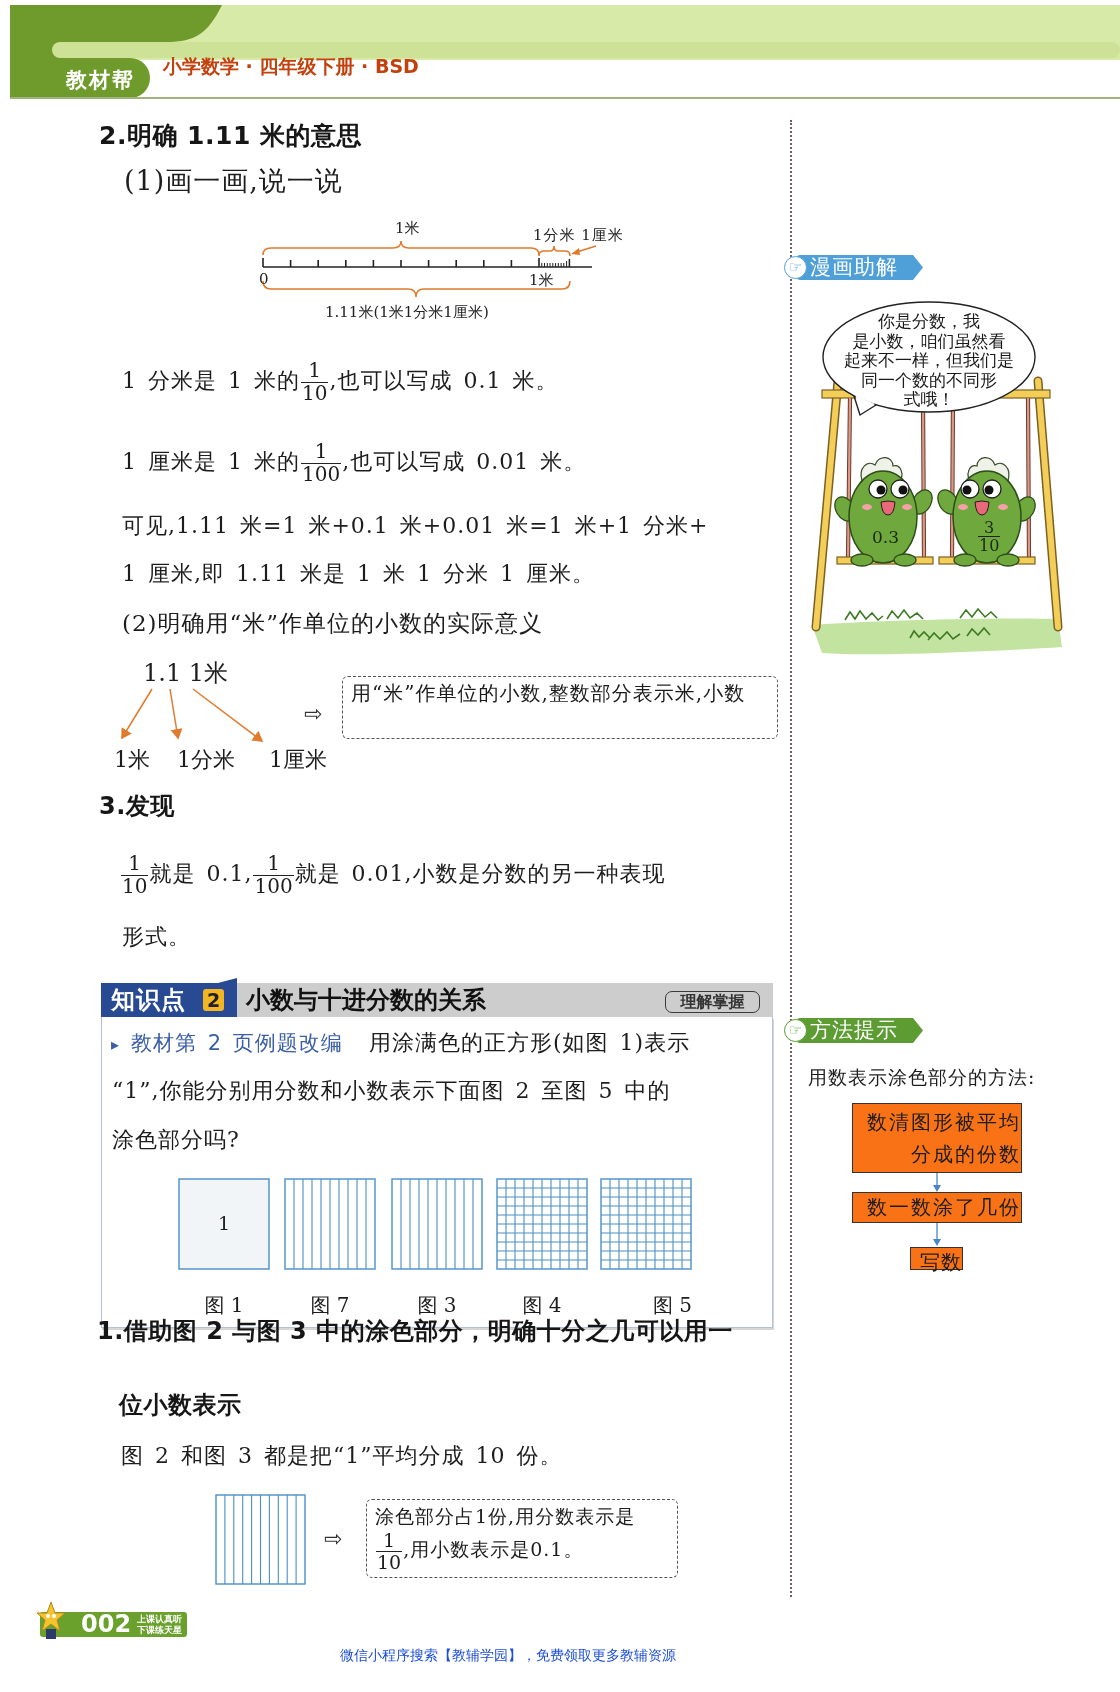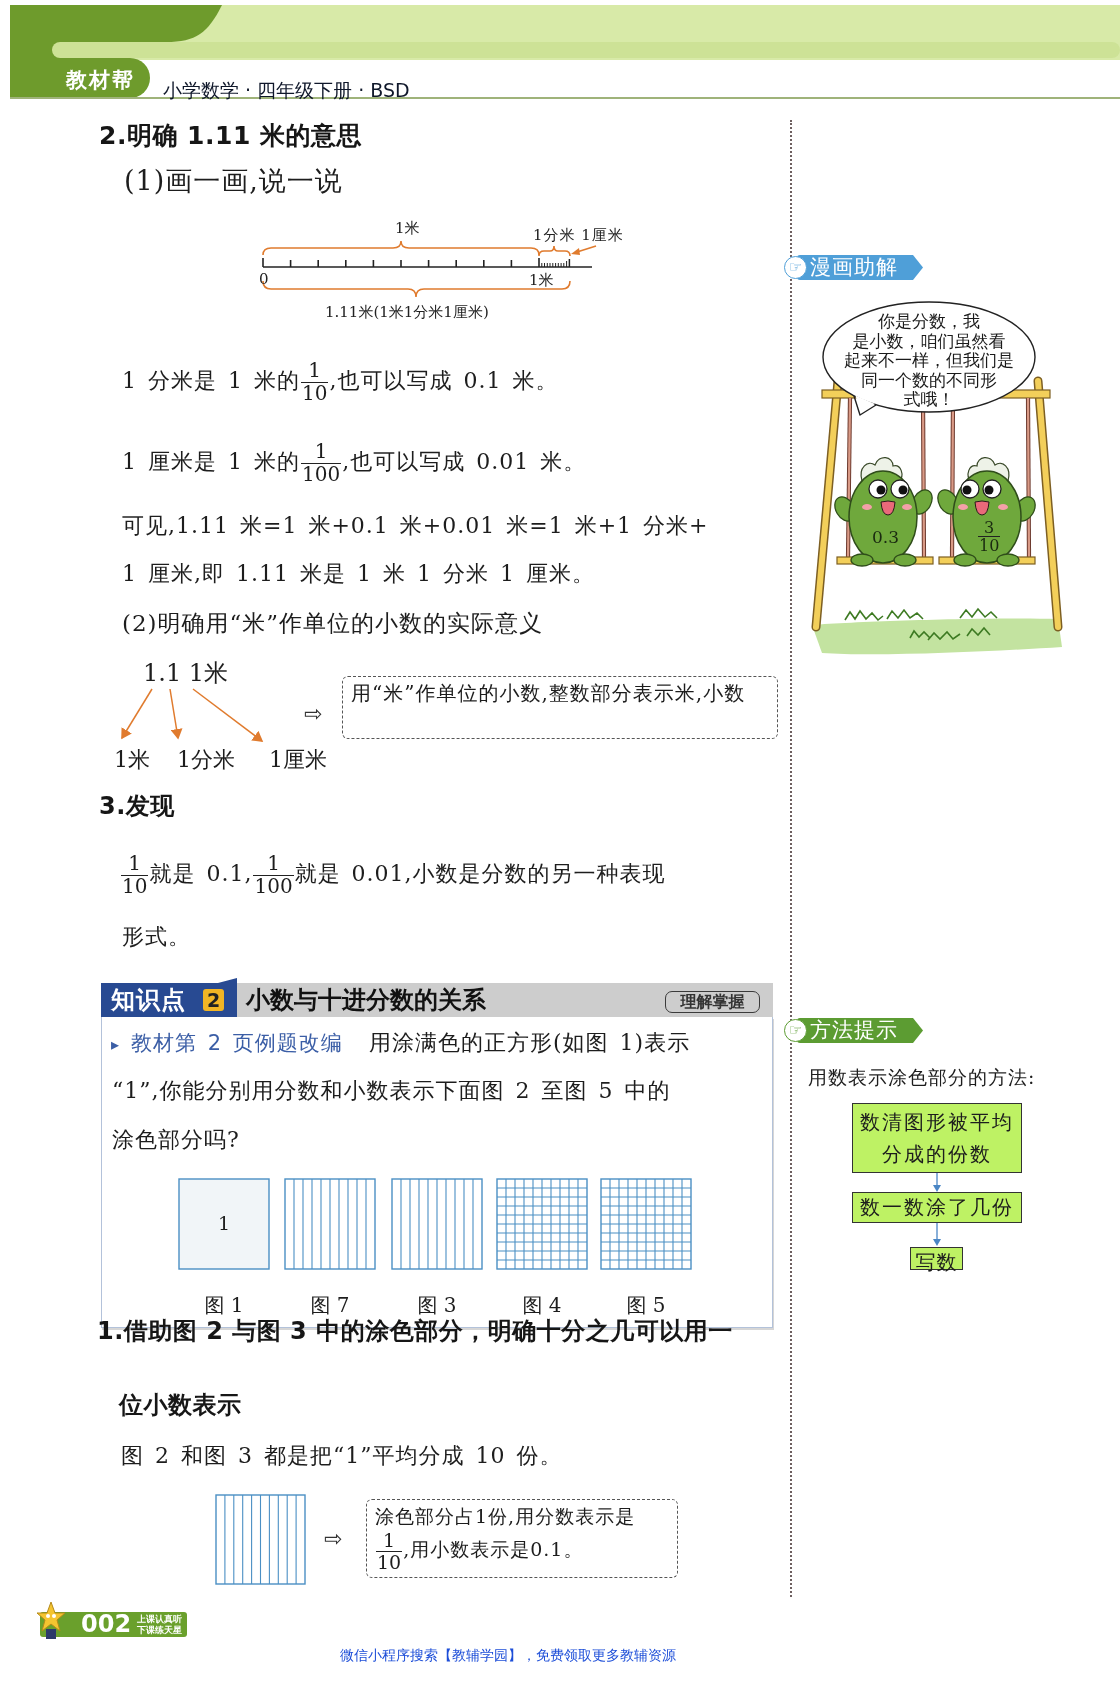--- a/index.html
+++ b/index.html
@@ -13,21 +13,21 @@
   .line{height:34px;line-height:34px;font-size:22px;letter-spacing:1px;word-spacing:3px;}
   .hd{font-family:"DejaVu Sans","Liberation Sans",sans-serif;font-weight:bold;font-size:24px;
       height:34px;line-height:34px;color:#161616;letter-spacing:0.5px;}
   .frac{display:inline-flex;flex-direction:column;align-items:center;vertical-align:middle;
         line-height:1.08;font-size:20px;margin:0 1px;letter-spacing:0;}
   .frac .num{border-bottom:1.6px solid #222;padding:0 2px;text-align:center;align-self:stretch;}
   .frac .den{padding:0 1px;text-align:center;}
 
   
   .brand-text{left:66px;top:66px;height:28px;line-height:28px;font-size:21px;font-weight:bold;color:#fff;letter-spacing:2px;}
-  .hdr-title{left:163px;top:76px;height:28px;line-height:28px;font-size:19px;font-weight:normal;color:#0f172a;}
+  .hdr-title{left:163px;top:52px;height:28px;line-height:28px;font-size:19px;font-weight:bold;color:#c2410c;}
 
   .divider{left:790px;top:120px;height:1477px;border-left:2px dotted #6e6060;}
 
   .nl-box{position:absolute;left:250px;top:215px;width:400px;height:115px;}
   .nl-lbl{position:absolute;white-space:nowrap;font-size:15px;line-height:16px;color:#222;}
 
   .bd-box{position:absolute;left:100px;top:650px;width:250px;height:130px;}
   .note-box{left:342px;top:676px;width:436px;height:63px;border:1.5px dashed #555;border-radius:6px;
             padding:2px 0 0 8px;font-size:20px;line-height:29px;letter-spacing:1px;}
 
@@ -50,21 +50,21 @@
   .note2{left:366px;top:1499px;width:312px;height:79px;border:1.5px dashed #555;border-radius:6px;
          padding:3px 0 0 8px;font-size:19px;letter-spacing:1px;}
 
   
   .badge{position:absolute;height:25px;line-height:25px;color:#fff;font-size:21px;letter-spacing:1px;padding-left:13px;
          clip-path:polygon(0 0,calc(100% - 10px) 0,100% 50%,calc(100% - 10px) 100%,0 100%);border-radius:3px 0 0 3px;}
   .hand{position:absolute;width:23px;height:23px;border-radius:50%;background:#fff;border:1.5px solid;
         font-size:15px;line-height:20px;text-align:center;font-family:"DejaVu Sans",sans-serif;}
   .comic{position:absolute;left:800px;top:295px;width:270px;height:365px;}
   .bubble-text{position:absolute;left:29px;top:17px;width:200px;text-align:center;font-size:17px;line-height:19.5px;color:#1a1a1a;}
-  .flow-box{position:absolute;border:1.5px solid #333;background:#bef264;text-align:center;font-size:20px;letter-spacing:2px;white-space:nowrap;}
+  .flow-box{position:absolute;border:1.5px solid #333;background:#f97316;text-align:right;font-size:20px;letter-spacing:2px;white-space:nowrap;}
 
   .footer-badge{position:absolute;left:40px;top:1612px;width:147px;height:25px;background:#6aa02c;border-radius:3px;}
   .footer-note{left:0;width:1016px;top:1646px;text-align:center;font-size:14px;line-height:18px;color:#1d4ed8;}
 </style>
 </head>
 <body style="--kblue: #284a92; --kyellow: #f2b524; --srcblue: #3b5ea6; --comicblue: #4f9fd8; --methodgreen: #5c9c32; --grid: #4a8fc4;">
 
 <svg class="abs" style="left:0;top:0" width="1120" height="102">
   <rect x="10" y="5" width="1110" height="55" fill="#d8eaa8"></rect>
   <path d="M10,5 L222,5 C208,33 196,42 166,42 L10,42 Z" fill="#6e9b2c"></path>
@@ -261,21 +261,21 @@
     <line y1="46" y2="46" x1="1" x2="91" stroke="#4a8fc4" stroke-width="1.1"></line>
     <line y1="55" y2="55" x1="1" x2="91" stroke="#4a8fc4" stroke-width="1.1"></line>
     <line y1="64" y2="64" x1="1" x2="91" stroke="#4a8fc4" stroke-width="1.1"></line>
     <line y1="73" y2="73" x1="1" x2="91" stroke="#4a8fc4" stroke-width="1.1"></line>
     <line y1="82" y2="82" x1="1" x2="91" stroke="#4a8fc4" stroke-width="1.1"></line>
   </svg>
 <div class="fig-lbl" style="left:178px;">图 1</div>
 <div class="fig-lbl" style="left:284px;">图 7</div>
 <div class="fig-lbl" style="left:391px;">图 3</div>
 <div class="fig-lbl" style="left:496px;">图 4</div>
-<div class="fig-lbl" style="left:600px;">图 5</div>
+<div class="fig-lbl" style="left:600px;text-align:right;">图 5</div>
 
 <div class="abs hd" style="left:97px;top:1298px;margin-top:16px;">1.借助图 2 与图 3 中的涂色部分，明确十分之几可以用一</div>
 <div class="abs hd" style="left:119px;top:1388px;">位小数表示</div>
 <div class="abs line" style="left:121px;top:1439px;">图 2 和图 3 都是把“1”平均分成 10 份。</div>
 <svg class="abs" style="left:215px;top:1494px;width:91px;height:91px;" viewBox="0 0 91 91">
     <rect x="1" y="1" width="89" height="89" fill="#ffffff" stroke="#4a8fc4" stroke-width="1.4"></rect>
     <line x1="9.9" x2="9.9" y1="1" y2="90" stroke="#4a8fc4" stroke-width="1.1"></line>
     <line x1="18.8" x2="18.8" y1="1" y2="90" stroke="#4a8fc4" stroke-width="1.1"></line>
     <line x1="27.7" x2="27.7" y1="1" y2="90" stroke="#4a8fc4" stroke-width="1.1"></line>
     <line x1="36.6" x2="36.6" y1="1" y2="90" stroke="#4a8fc4" stroke-width="1.1"></line>

